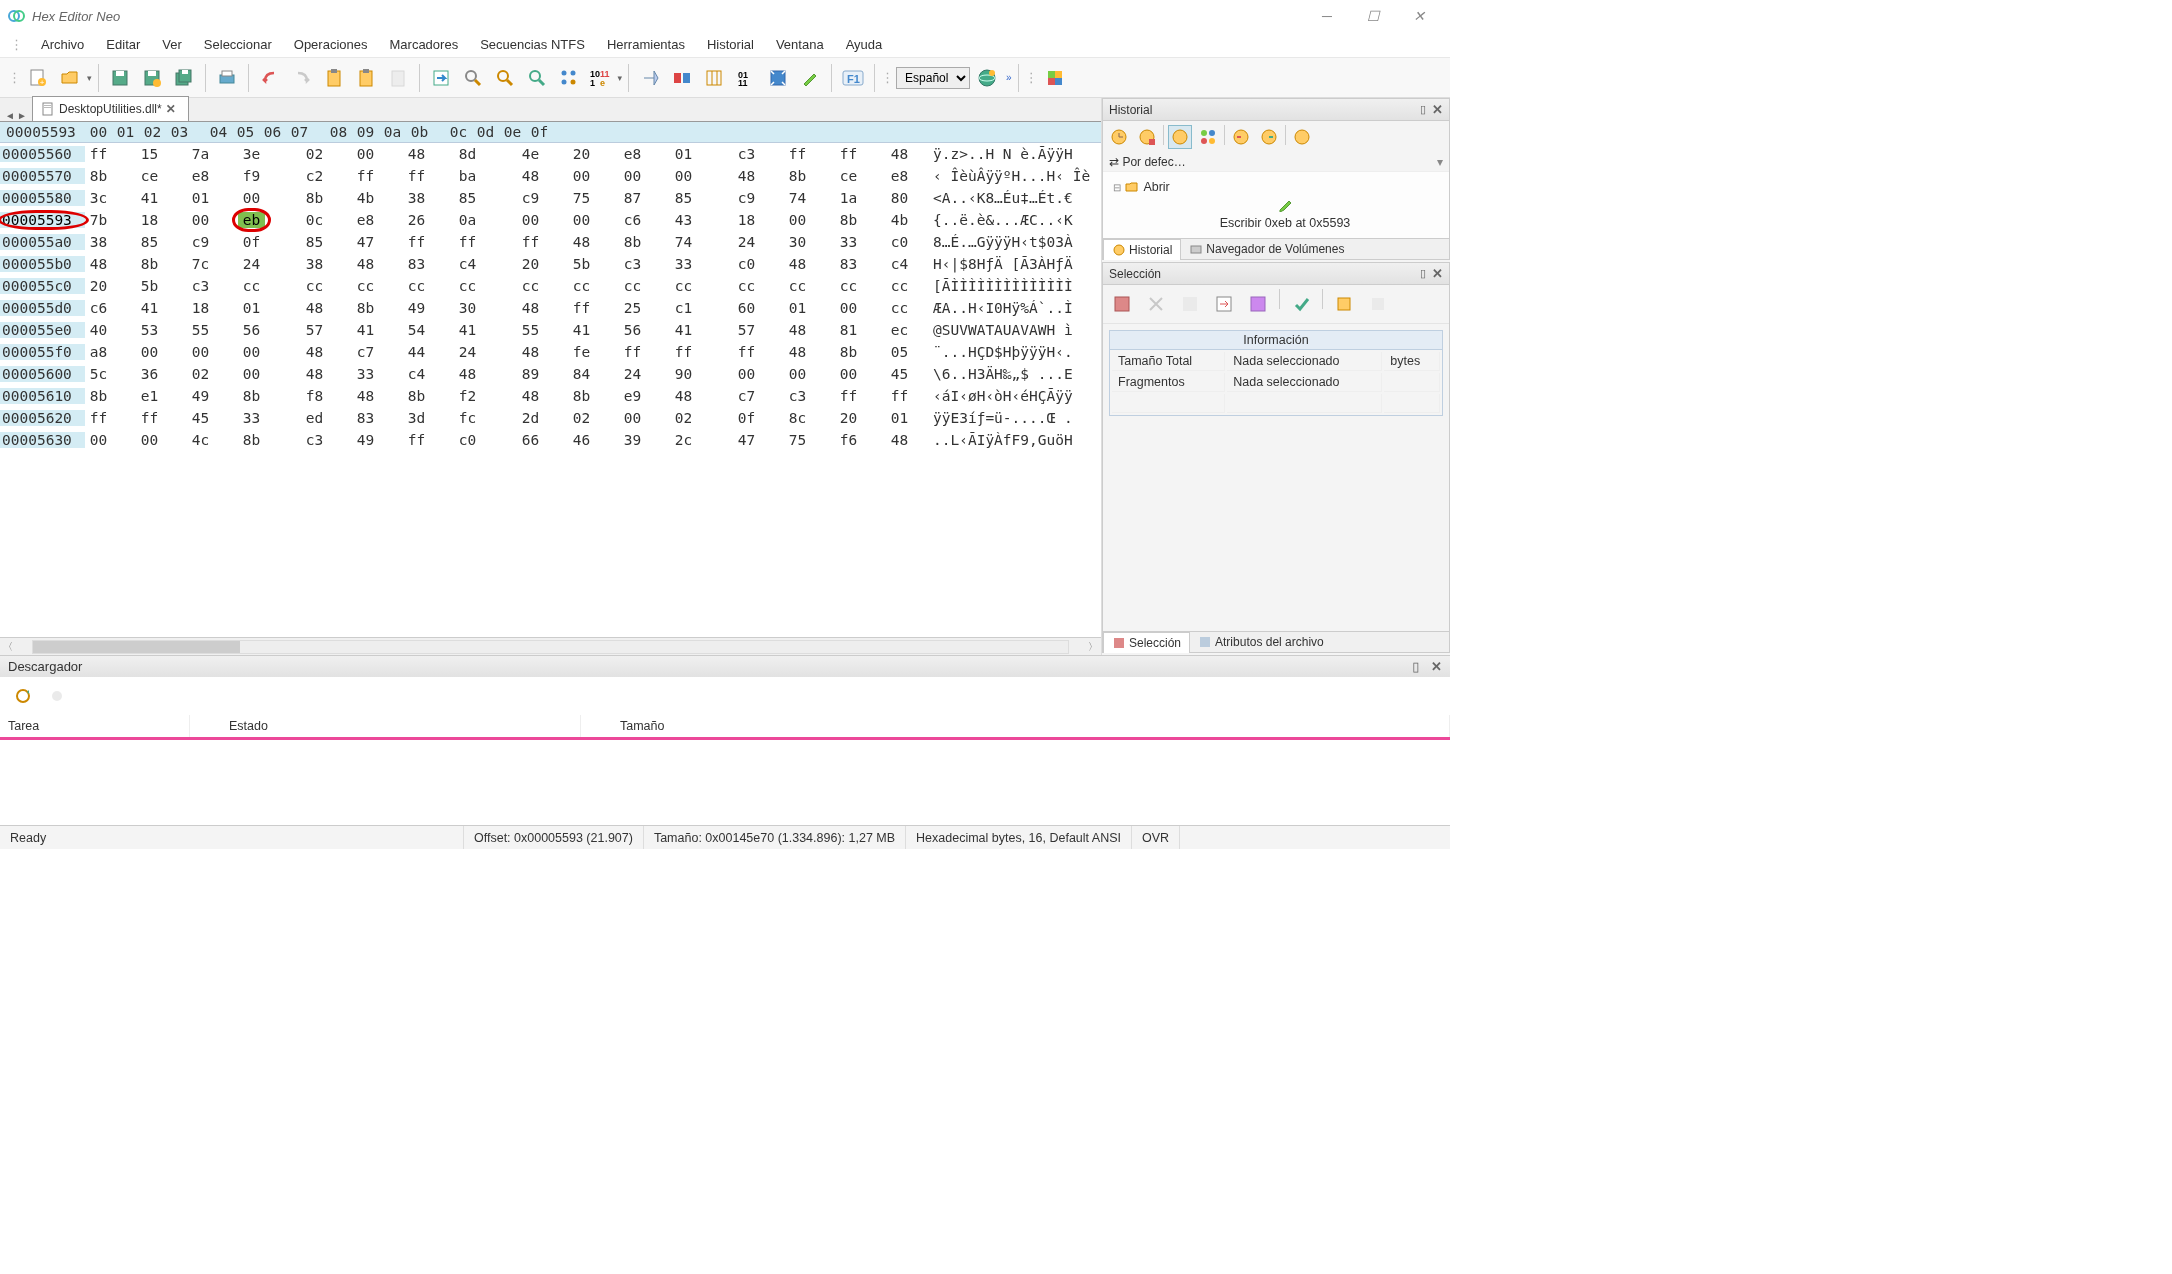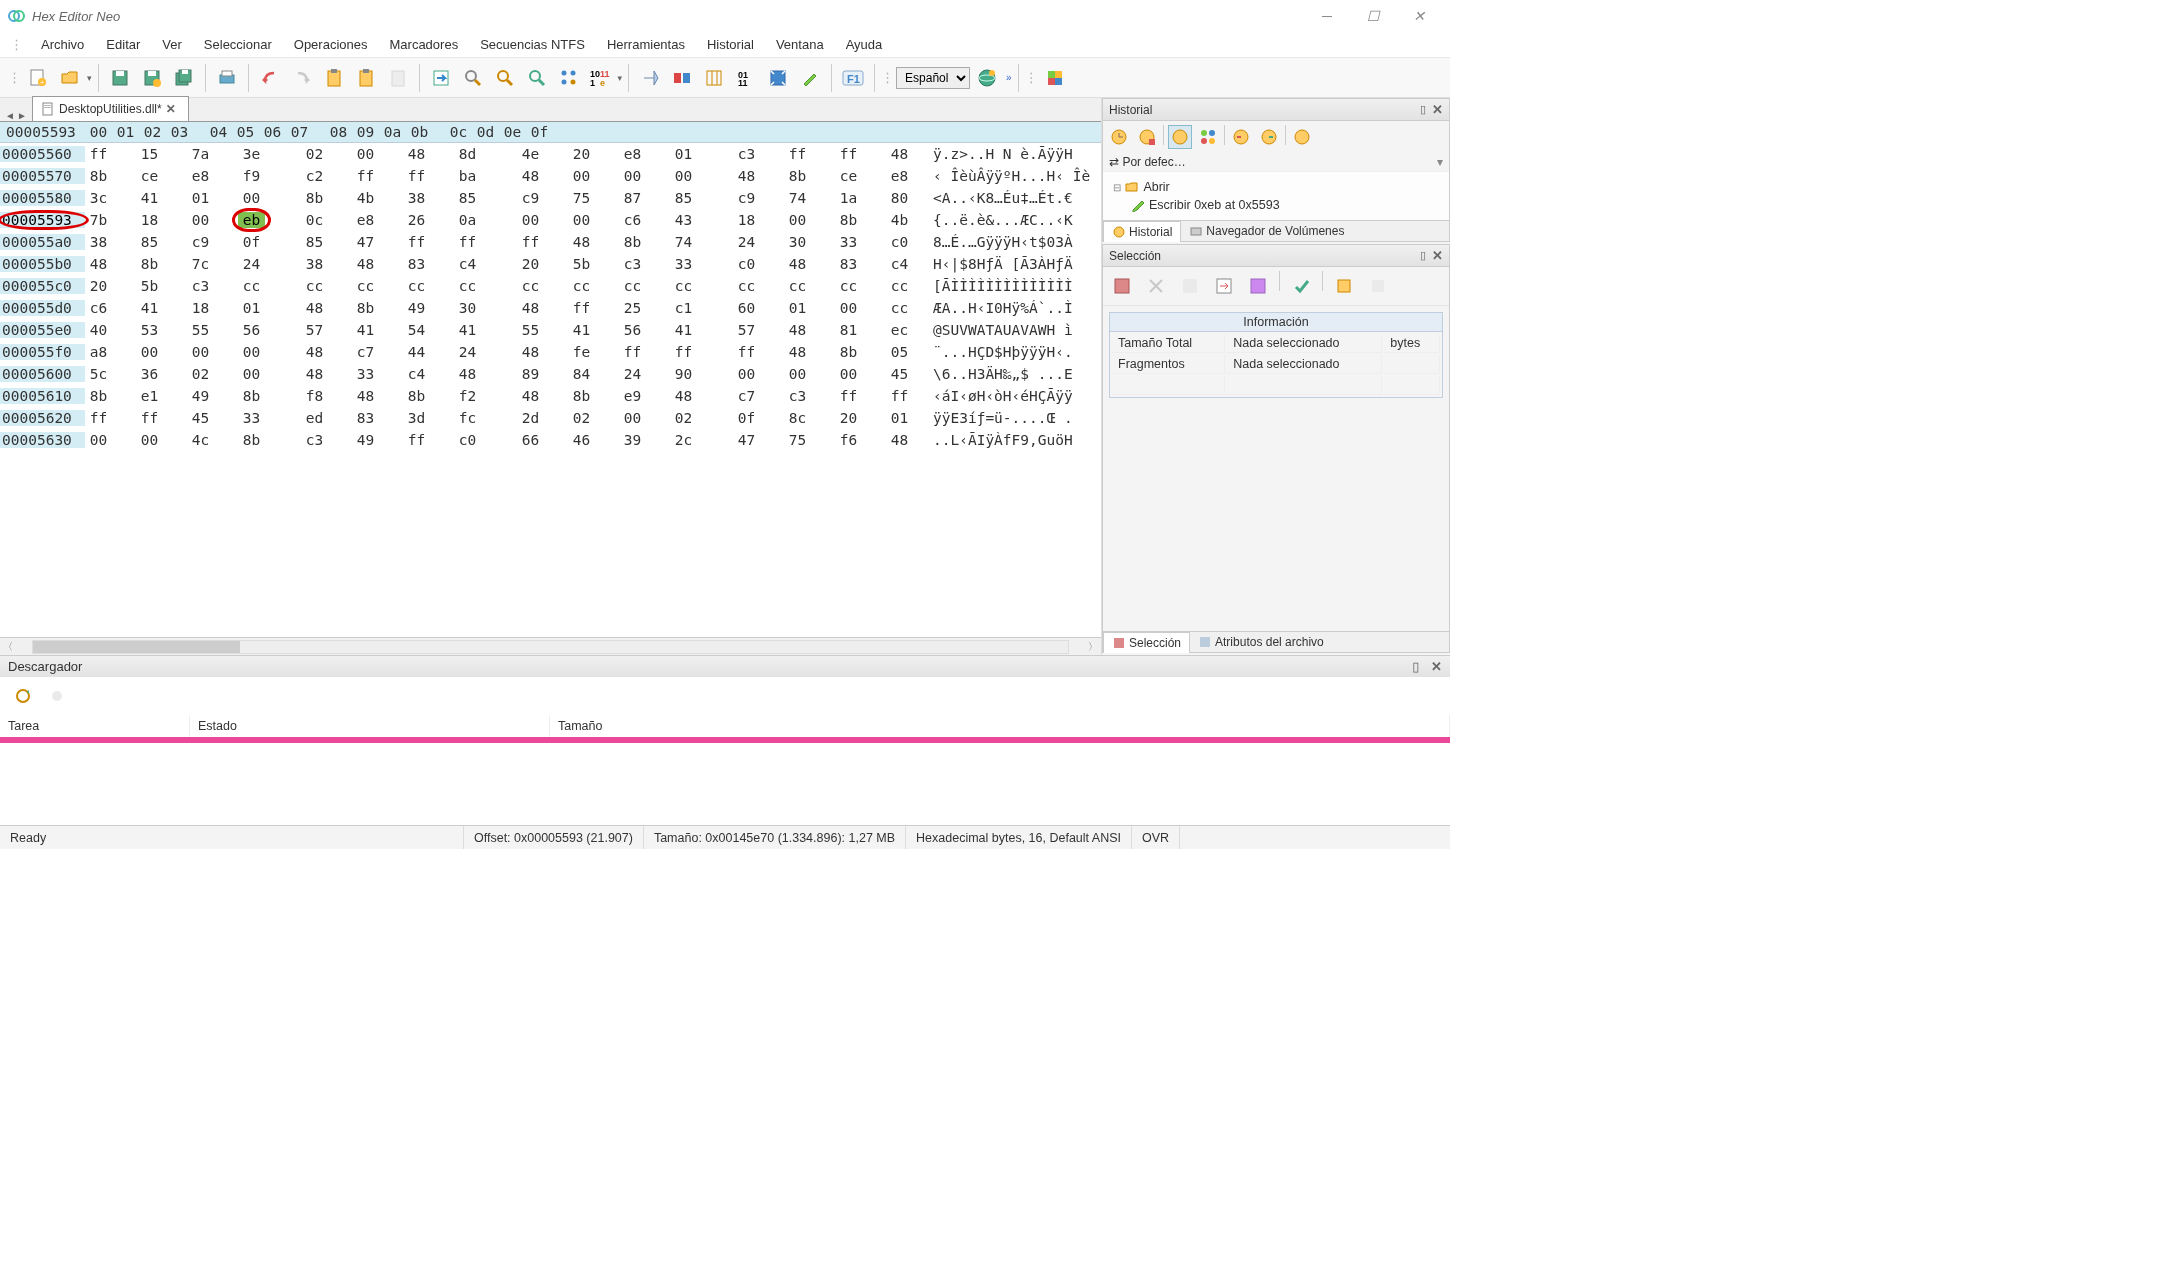--- a/index.html
+++ b/index.html
@@ -55,35 +55,35 @@
     .panel { border: 1px solid #ccc; margin: 0 0 2px 0; display: flex; flex-direction: column; }
     .panel-title { background: linear-gradient(#f0f0f0,#e2e2e2); padding: 3px 6px; font-size: 12px; display: flex; align-items: center; justify-content: space-between; border-bottom: 1px solid #ccc; }
     .panel-title .pin { font-size: 11px; color: #666; margin-left: auto; margin-right: 6px; }
     .panel-title .close-x { font-size: 13px; font-weight: bold; color: #666; cursor: pointer; }
     .panel-body { padding: 4px; background: #fdfdfd; flex: 1; }
     .panel-icons { display: flex; gap: 4px; padding: 4px; }
     .panel-icons .pi { width: 24px; height: 24px; display: flex; align-items: center; justify-content: center; }
     .hist-default { padding: 2px 6px; font-size: 12px; border-bottom: 1px solid #eee; display: flex; align-items: center; justify-content: space-between; }
     .hist-tree { padding: 6px 10px; }
     .hist-tree .tr-item { display: flex; align-items: center; gap: 4px; padding: 2px 0; font-size: 12.5px; }
-    .hist-tree .indent { margin-left: 18px; }
+    .hist-tree .indent { margin-left: 18px; flex-direction: column; }
     .panel-tabs { display: flex; border-top: 1px solid #ccc; background: #f0f0f0; font-size: 12px; }
     .panel-tab { padding: 3px 8px; display: flex; align-items: center; gap: 3px; }
     .panel-tab.active { background: #fff; border: 1px solid #ccc; border-bottom: none; margin-bottom: -1px; }
     
     .sel-icons { display: flex; gap: 4px; padding: 4px; border-bottom: 1px solid #e4e4e4; }
     .info-box { margin: 6px; border: 1px solid #bfcfe0; }
     .info-hdr { background: #e4ecf5; text-align: center; padding: 2px; border-bottom: 1px solid #bfcfe0; font-size: 12.5px; }
     .info-tbl { width: 100%; font-size: 12.5px; }
     .info-tbl td { padding: 2px 6px; border-bottom: 1px solid #eee; border-right: 1px solid #eee; }
     
     .downloader { border-top: 1px solid #ccc; display: flex; flex-direction: column; }
     .downloader .dl-title { background: linear-gradient(#f0f0f0,#e2e2e2); padding: 3px 8px; display: flex; align-items: center; justify-content: space-between; }
     .downloader .dl-icons { padding: 4px 8px; display: flex; gap: 4px; }
-    .downloader .dl-header { display: flex; background: #fff; border-bottom: 6px solid #ec4899; }
+    .downloader .dl-header { display: flex; background: #fff; border-bottom: 3px solid #ec4899; gap: 31px; }
     .downloader .dl-col { padding: 4px 8px; border-right: 1px solid #eee; font-size: 12.5px; }
     .downloader .dl-body { flex: 1; min-height: 60px; background: #fff; }
     
     .status-bar { height: 24px; border-top: 1px solid #ccc; display: flex; align-items: center; background: #f4f4f4; font-size: 12.5px; }
     .status-seg { padding: 0 10px; border-right: 1px solid #ddd; height: 100%; display: flex; align-items: center; }
     .status-seg.first { flex: 0 0 32%; }
     
     svg { display: block; }
   </style>
 </head>

